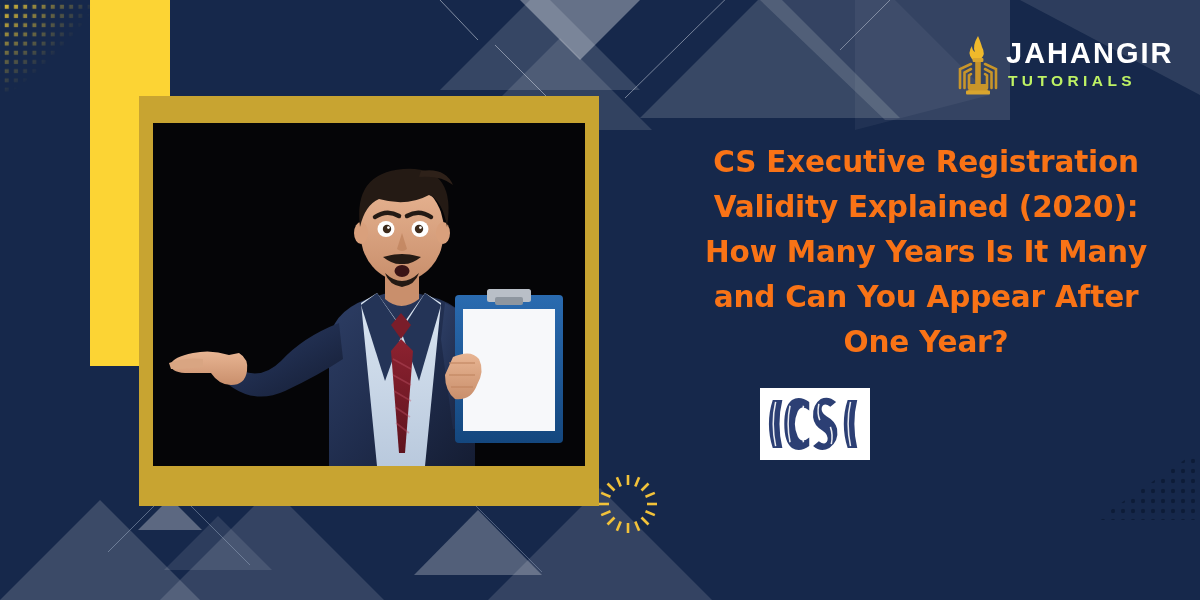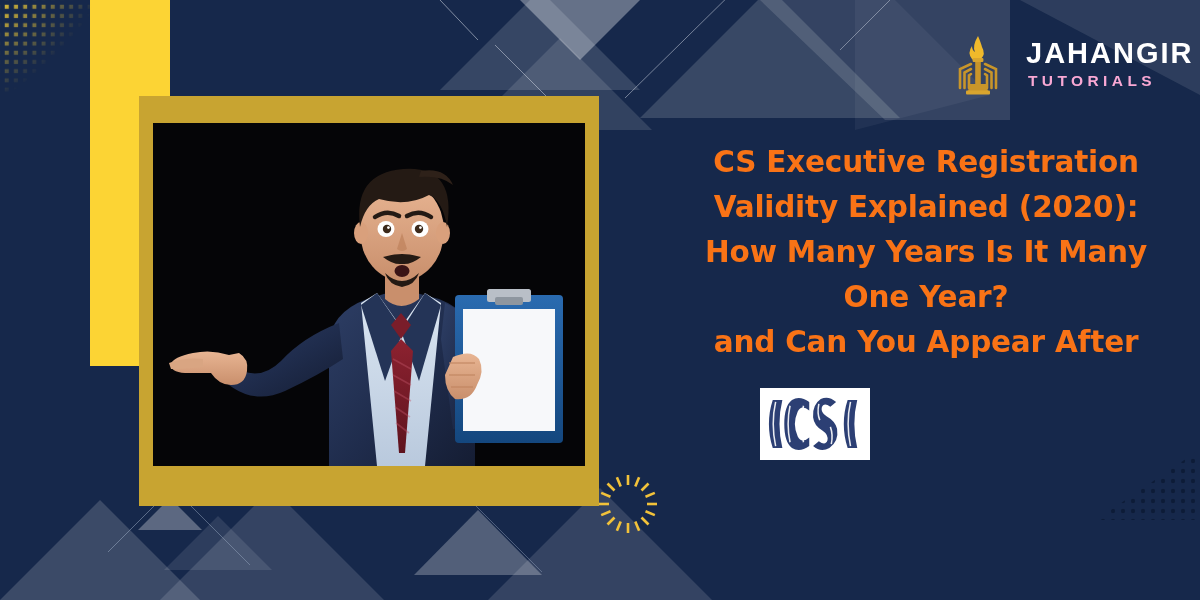--- a/index.html
+++ b/index.html
@@ -28,29 +28,29 @@
   #photo{
     position:absolute;left:14px;top:27px;width:432px;height:343px;
     background:#050507;overflow:hidden;
   }
 
   
   #rightCol{position:absolute;left:650px;top:0;width:550px;height:600px;}
 
   #logo{
     position:absolute;left:300px;top:28px;width:230px;height:72px;
-    display:flex;align-items:center;gap:20px;
+    display:flex;align-items:center;gap:0;
   }
   #logoMark{width:56px;height:62px;flex:0 0 56px;}
   #logoText{display:flex;flex-direction:column;line-height:1;}
   #logoName{
     color:#ffffff;font-size:29px;font-weight:700;letter-spacing:2.0px;
   }
   #logoSub{
-    color:#f9a8d4;font-size:15.5px;font-weight:600;letter-spacing:4.4px;
+    color:#bef264;font-size:15.5px;font-weight:600;letter-spacing:4.4px;
     margin-top:5px;padding-left:2px;
   }
 
   #title{
     position:absolute;left:12px;top:140px;width:528px;
     color:#f97316;text-align:center;
     font-size:29.5px;font-weight:700;line-height:45px;
     letter-spacing:-0.2px;
     font-family:"DejaVu Sans", sans-serif;
   }
@@ -262,22 +262,22 @@
       <div id="logoText">
         <div id="logoName">JAHANGIR</div>
         <div id="logoSub">TUTORIALS</div>
       </div>
     </div>
 
     <div id="title">
       <div>CS Executive Registration</div>
       <div>Validity Explained (2020):</div>
       <div>How Many Years Is It Many</div>
+      <div>and Can You Appear After</div>
       <div>One Year?</div>
-      <div>and Can You Appear After</div>
     </div>
 
     <div id="badgeRow">
 
       <div id="icsiLogo">
         <svg viewBox="0 0 100 62" width="96" height="60">
           <g fill="#2c3f74">
 
             <path d="M6 6 Q2 18 2 31 Q2 44 6 56 L16 56 Q13 44 13 31 Q13 18 16 6 Z"></path>
 

